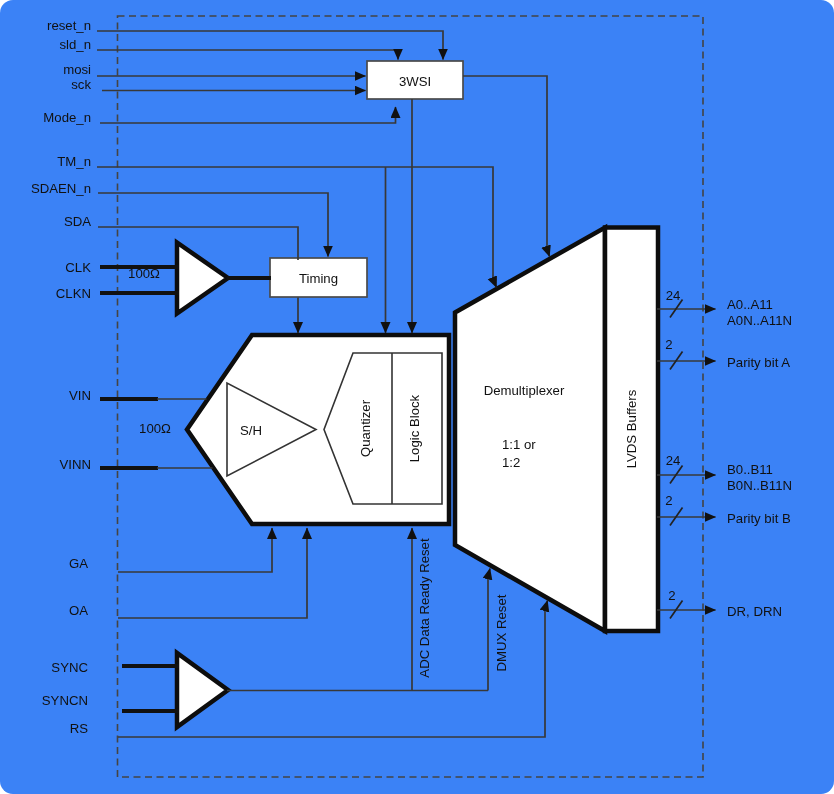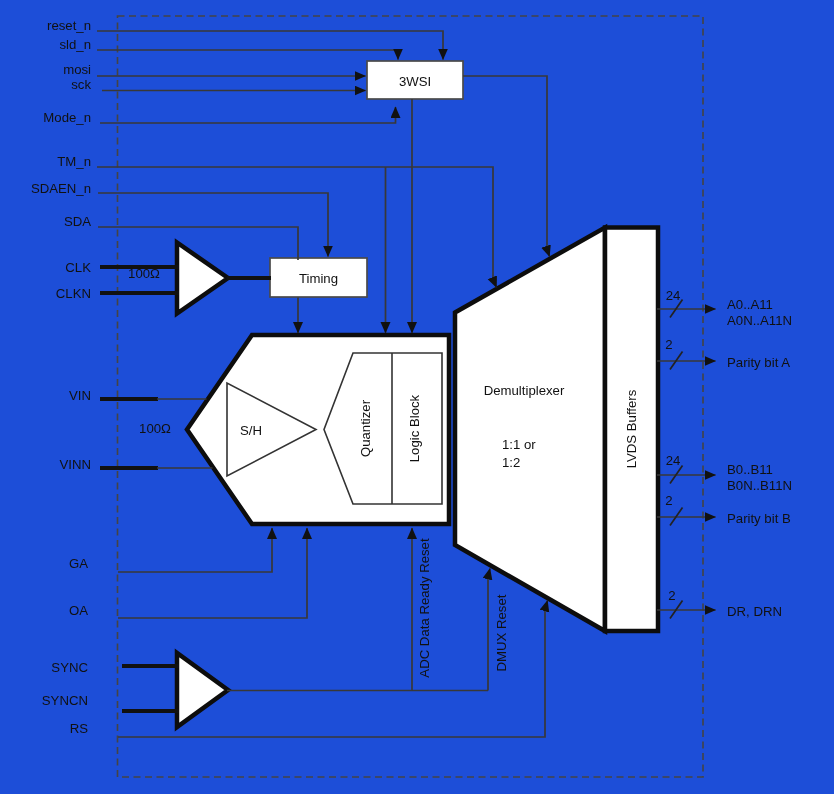--- a/index.html
+++ b/index.html
@@ -1,16 +1,16 @@
 <!DOCTYPE html>
 <html><head>
 <meta charset="utf-8">
 <style>
   html,body{margin:0;padding:0;background:#fff;}
-  .stage{width:834px;height:794px;position:relative;background:#1d4ed8;}
+  .stage{width:834px;height:794px;position:relative;background:#3b82f6;border-radius:13px;}
   svg{display:block;}
   text{font-family:"Liberation Sans","DejaVu Sans",sans-serif;font-size:13.2px;fill:#111;}
   .wire{stroke:#383838;stroke-width:1.7;fill:none;}
   .wire-thick{stroke:#111;stroke-width:4;fill:none;}
   .box-thin{stroke:#4a4a4a;stroke-width:1.7;fill:#fff;}
   .shape-thin{stroke:#333;stroke-width:1.6;fill:#fff;}
   .shape-thick{stroke:#0d0d0d;stroke-width:4.5;fill:#fff;stroke-linejoin:miter;}
   .chip{stroke:#444;stroke-width:1.6;fill:none;stroke-dasharray:7 4.5;}
   .slash{stroke:#222;stroke-width:1.7;fill:none;}
 </style>

